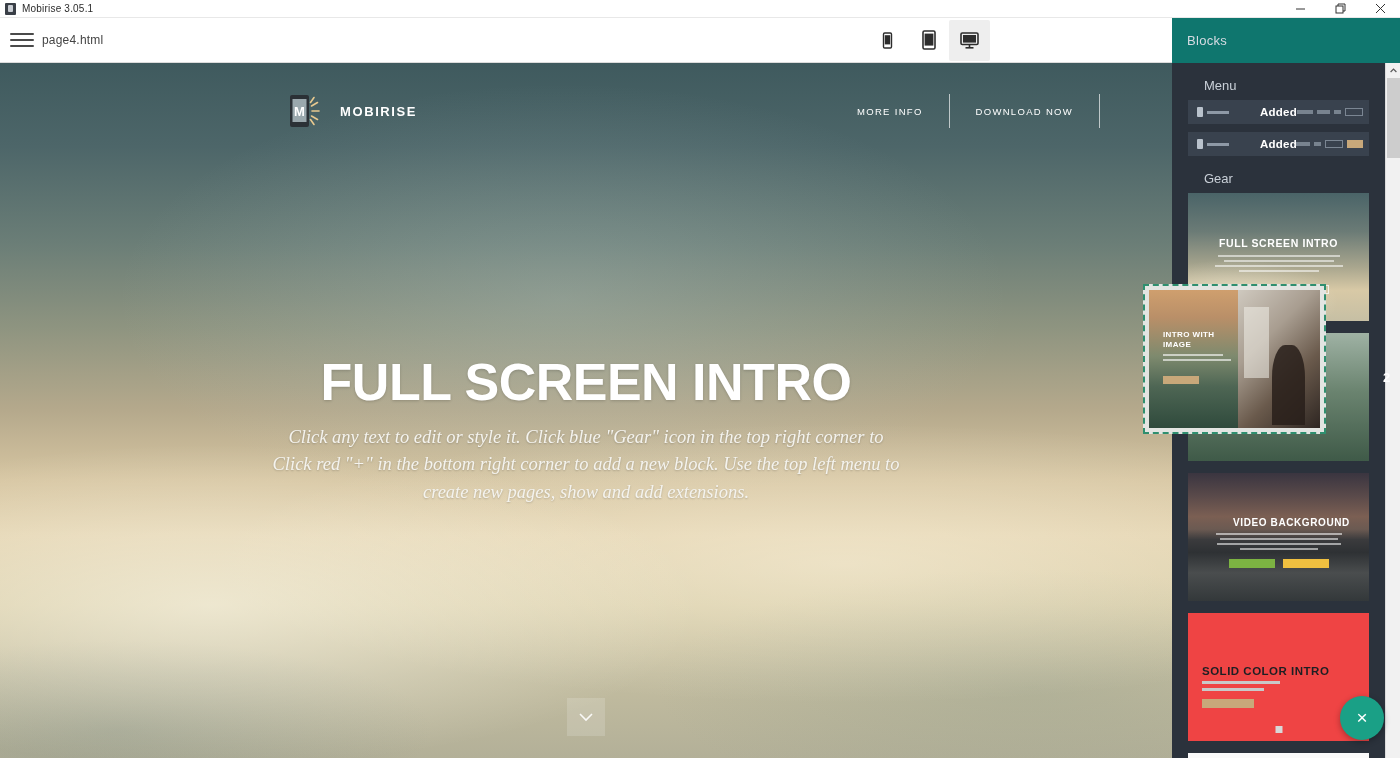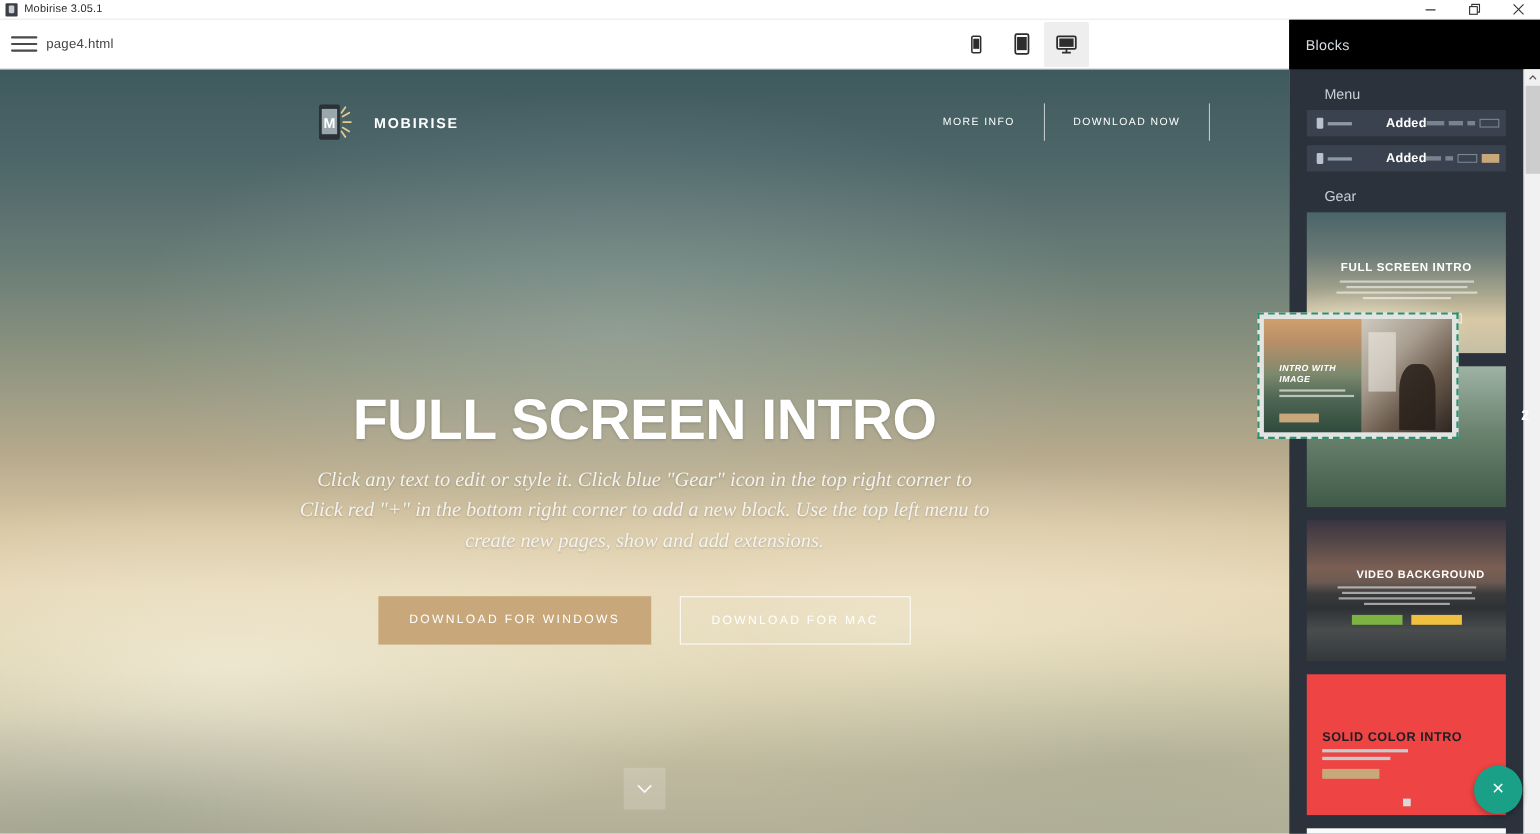--- a/index.html
+++ b/index.html
@@ -131,21 +131,21 @@
     cursor: pointer;
   }
 
   
   .panel {
     position: absolute; top: 18px; right: 0; width: 228px; height: 740px;
     background: #2b323c;
   }
   .panel-head {
     height: 45px; display: flex; align-items: center; padding-left: 15px;
-    background: #000000;
+    background: #0f766e;
   }
   .panel-title { color: #d6dbe2; font-size: 13px; letter-spacing: .3px; }
   .panel-body {
     position: absolute; top: 45px; left: 0; width: 213px; height: 695px;
     overflow: hidden; padding: 0 0 0 0;
   }
   .panel-section-label {
     color: #c9d0d8; font-size: 13px; margin: 15px 0 7px 32px;
   }
   .menu-thumb {
@@ -198,23 +198,23 @@
   .bt-solid .bt-title-dark {
     position: absolute; left: 14px; top: 52px;
     color: #1d1f23; font-size: 11.5px; font-weight: bold; letter-spacing: .5px;
   }
   .bt-solid .sl { position: absolute; left: 14px; height: 3px; background: #c9c9c9; }
   .bt-solid .sbtn { position: absolute; left: 14px; top: 86px; width: 52px; height: 9px; background: #c8a87a; }
   .bt-solid .sdot { position: absolute; left: 50%; transform: translateX(-50%); bottom: 8px; width: 7px; height: 7px; background: #d8d8d8; }
 
   
   .drag-ghost {
-    position: absolute; left: 1143px; top: 284px; width: 183px; height: 115px;
+    position: absolute; left: 1143px; top: 284px; width: 183px; height: 150px;
     border: 2px dashed #2f8f6f; background: #e3e5e2;
-    overflow: hidden; z-index: 40; font-style: italic;
+    overflow: hidden; z-index: 40;
   }
   .dg-inner { position: absolute; inset: 4px; display: flex; }
   .dg-left {
     width: 52%; position: relative;
     background: linear-gradient(to bottom, #cf9f6e 0%, #b98f68 20%, #7e8a6e 48%, #4e6654 70%, #2f4a3c 100%);
   }
   .dg-title {
     position: absolute; left: 14px; top: 40px; color: #ffffff;
     font-size: 8px; font-weight: bold; letter-spacing: .4px; line-height: 1.3;
   }
@@ -351,24 +351,20 @@
         </div>
       </div>
 
       <div class="hero-center">
         <div class="hero-title">FULL SCREEN INTRO</div>
         <div class="hero-sub">
           <div>Click any text to edit or style it. Click blue "Gear" icon in the top right corner to</div>
           <div>Click red "+" in the bottom right corner to add a new block. Use the top left menu to</div>
           <div>create new pages, show and add extensions.</div>
         </div>
-        <div class="hero-btns">
-          <div class="btn btn-primary">DOWNLOAD FOR WINDOWS</div>
-          <div class="btn btn-outline">DOWNLOAD FOR MAC</div>
-        </div>
       </div>
 
       <div class="scroll-down">
         <svg width="16" height="10" viewBox="0 0 16 10">
           <polyline points="2,2 8,8 14,2" fill="none" stroke="#ffffff" stroke-width="1.6" opacity=".9"></polyline>
         </svg>
       </div>
 
     </div>
   </div>

